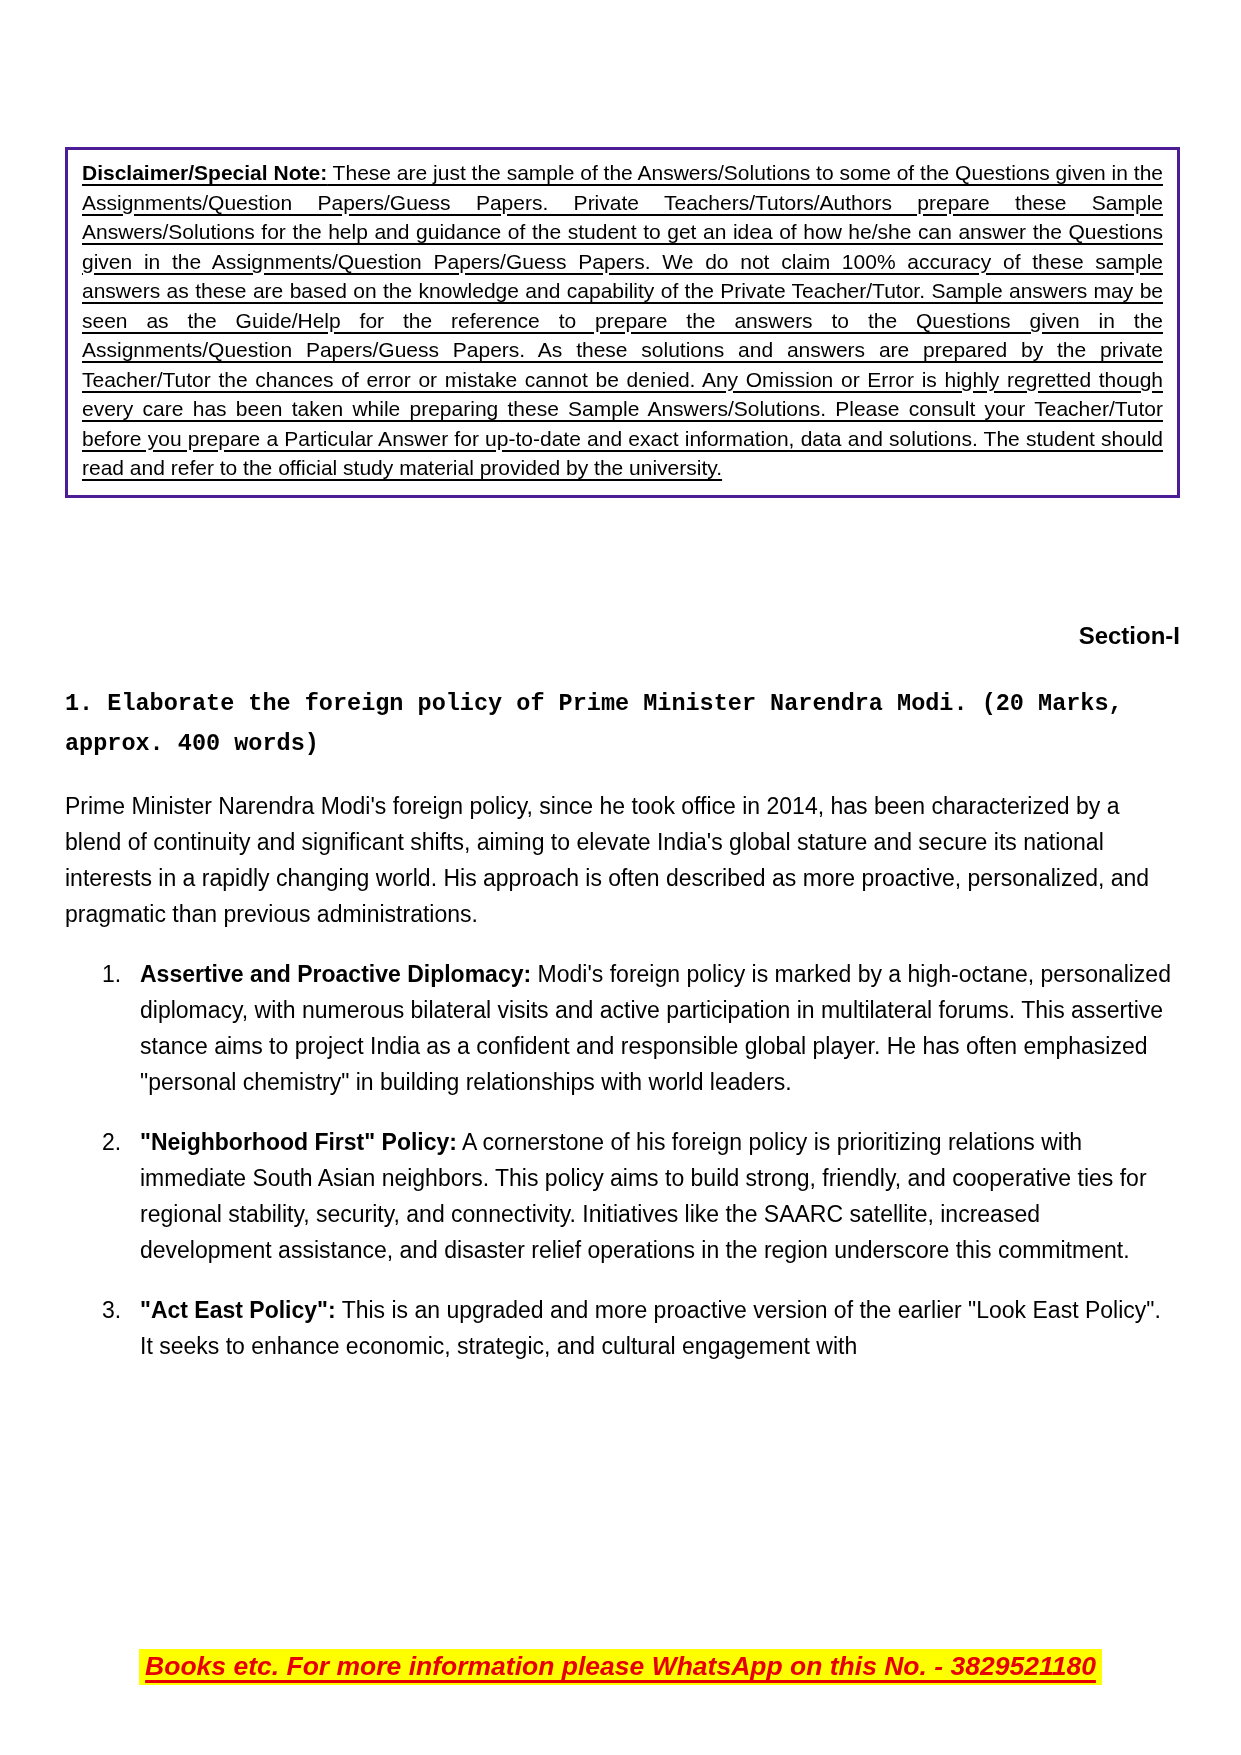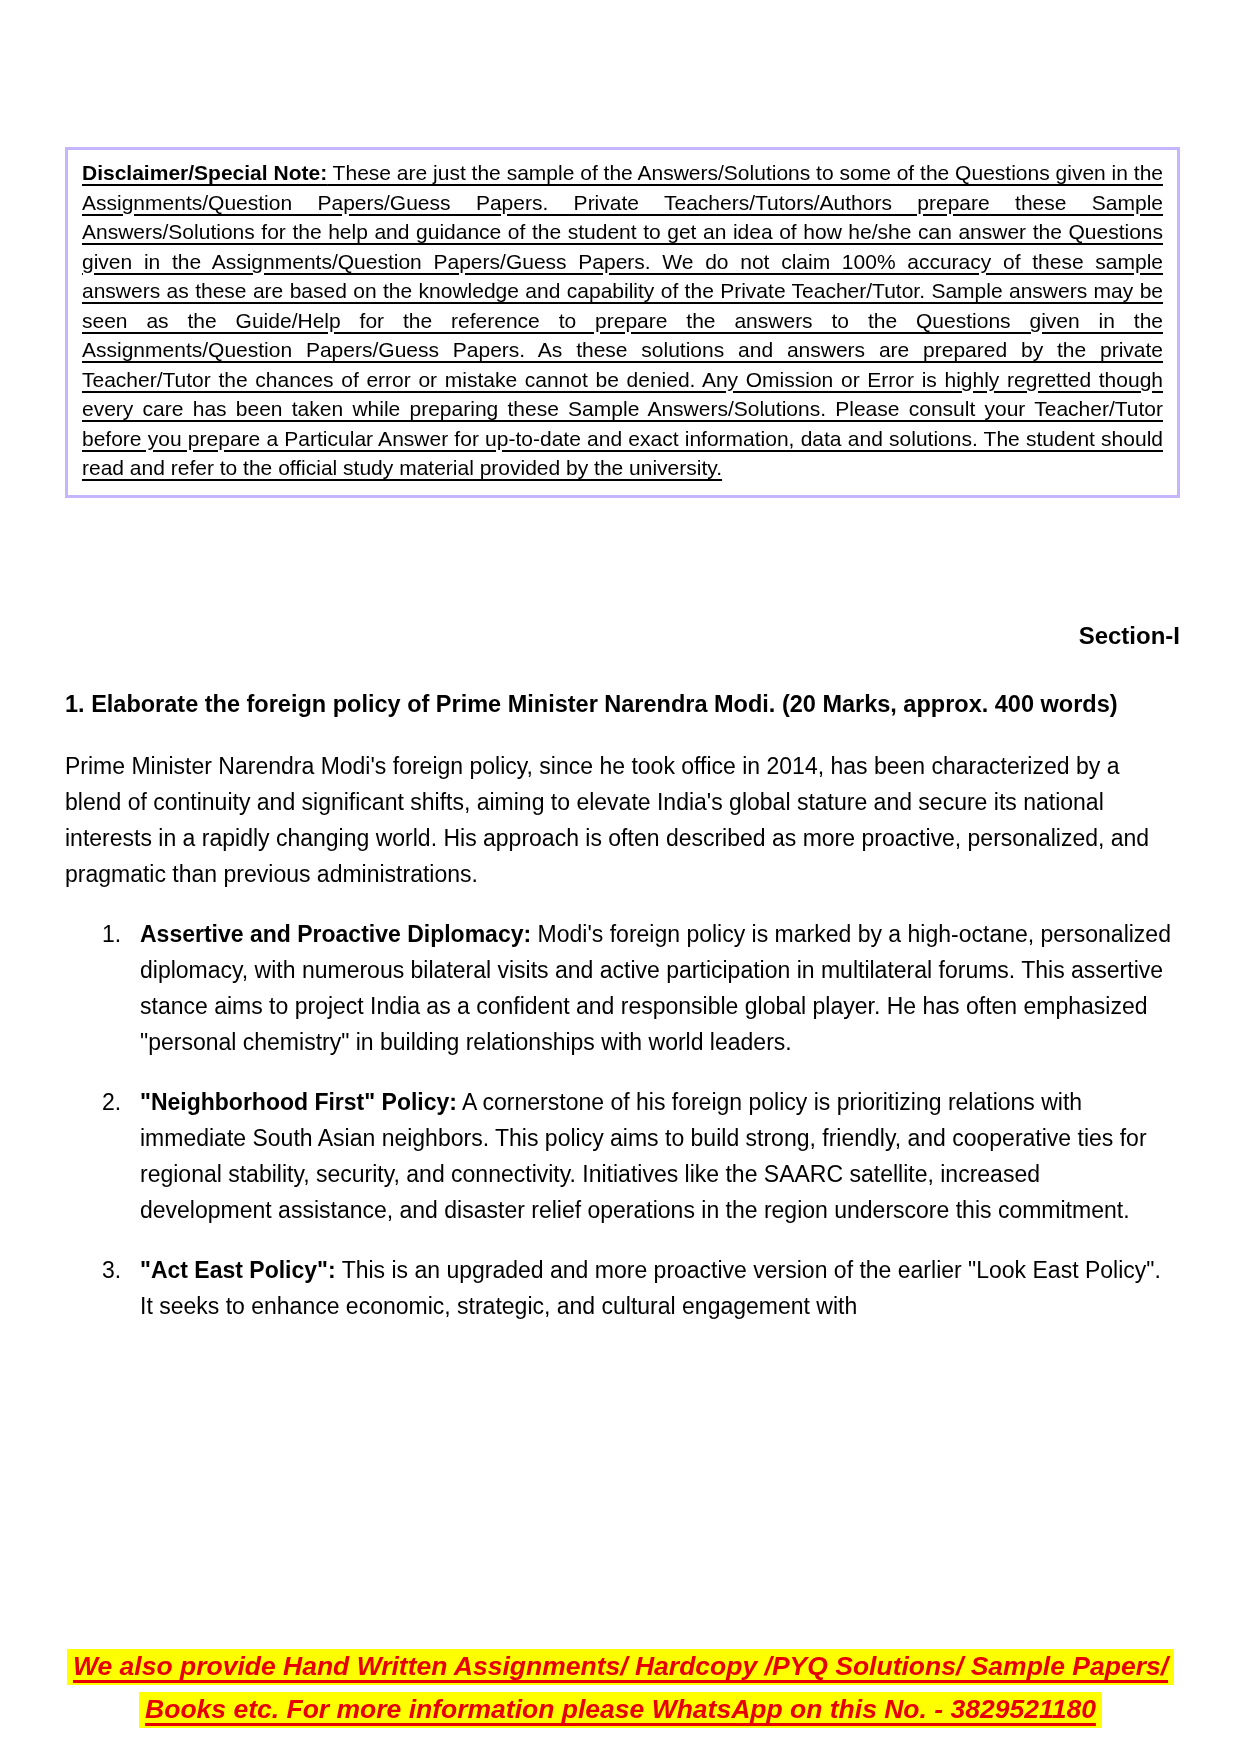--- a/index.html
+++ b/index.html
@@ -17,21 +17,21 @@
     width: 1241px; height: 1755px;
   }
   .content {
     position: absolute;
     left: 65px; top: 147px;
     width: 1115px;
   }
 
   
   .disclaimer-box {
-    border: 3px solid #c4b5fd;
+    border: 3px solid #4c1d95;
     padding: 8px 14px 12px 14px;
     box-sizing: border-box;
     width: 1115px;
   }
   .disclaimer-text {
     margin: 0;
     font-size: 21px;
     line-height: 29.5px;
     text-align: justify;
     text-decoration: underline;
@@ -47,20 +47,21 @@
     font-weight: bold;
     line-height: 32px;
   }
 
   
   .question {
     margin-top: 32px;
     font-size: 23.5px;
     font-weight: bold;
     line-height: 40px;
+    font-family: Liberation Mono, monospace;
   }
 
   
   .intro {
     margin-top: 24px;
     font-size: 23px;
     line-height: 36px;
   }
 
   
@@ -132,16 +133,15 @@
 
       <div class="point">
         <span class="point-num">3.</span>
         <span class="point-body"><b>"Act East Policy":</b><span> This is an upgraded and more proactive version of the earlier "Look East Policy". It seeks to enhance economic, strategic, and cultural engagement with</span></span>
       </div>
 
     </div>
   </div>
 
   <div class="footer-banner">
-    <span class="footer-line"><span class="footer-hl">We also provide Hand Written Assignments/ Hardcopy /PYQ Solutions/ Sample Papers/</span></span>
     <span class="footer-line"><span class="footer-hl">Books etc. For more information please WhatsApp on this No. - 3829521180</span></span>
   </div>
 </div>
 
 </body></html>

